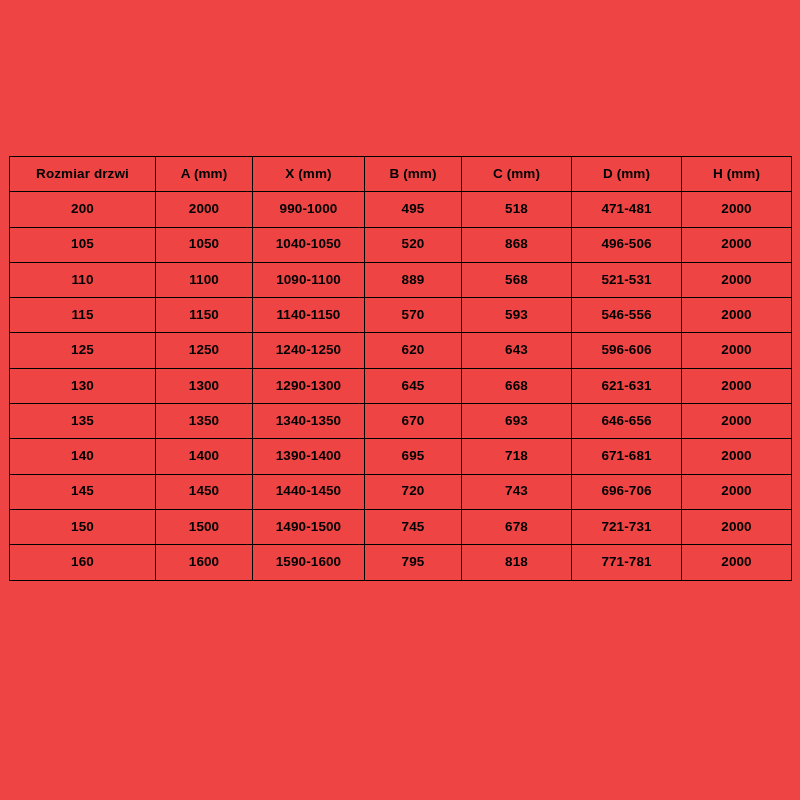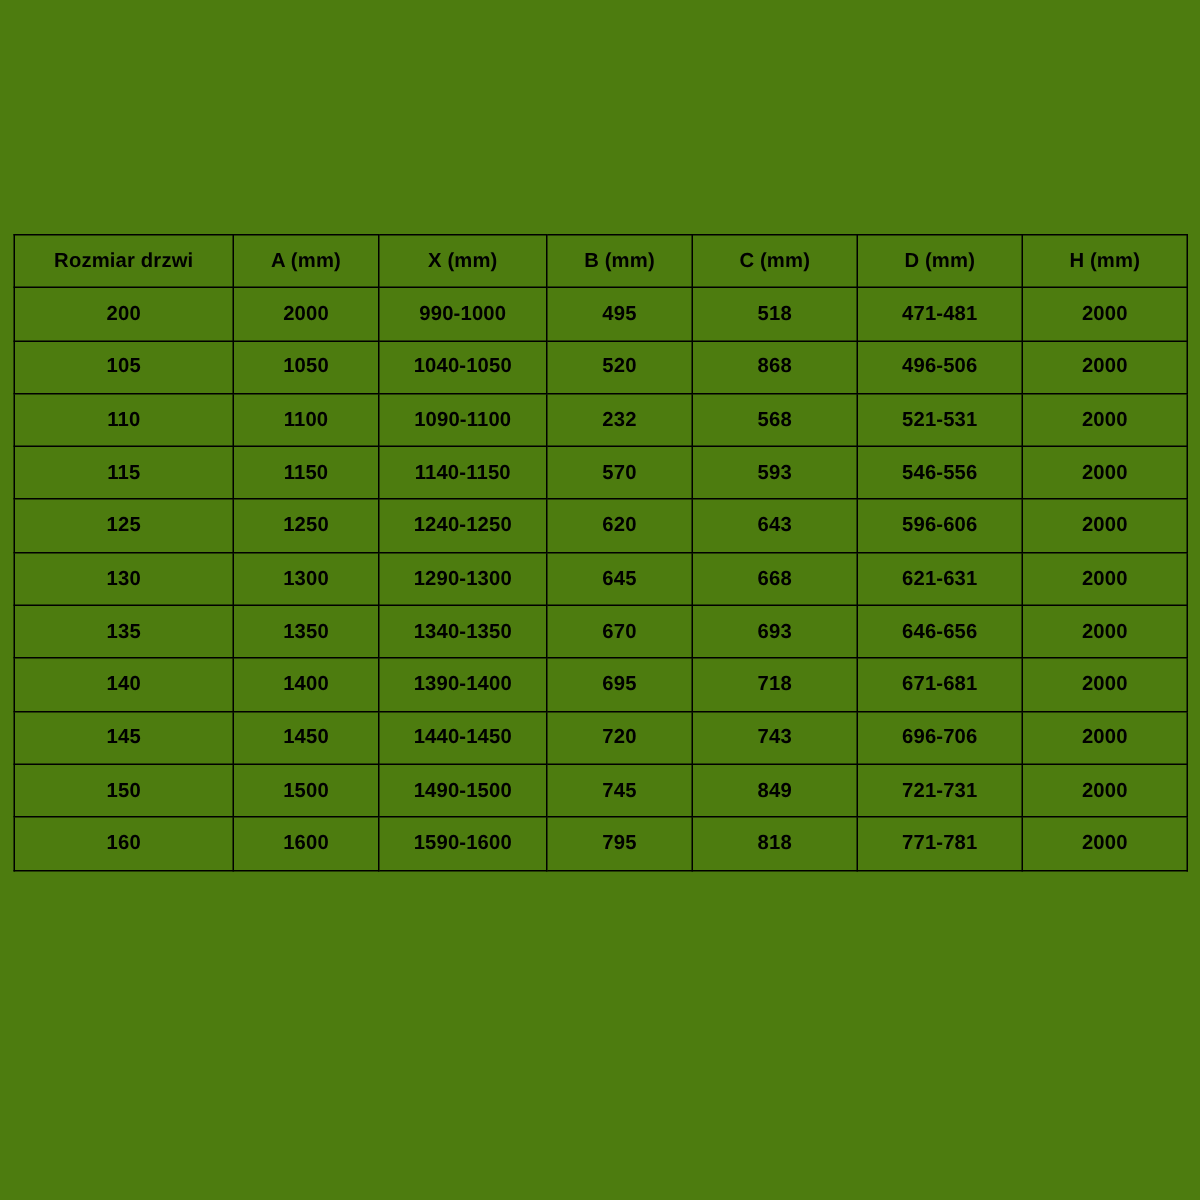--- a/index.html
+++ b/index.html
@@ -7,21 +7,21 @@
     padding: 0;
     width: 800px;
     height: 800px;
     background: #ffffff;
     font-family: "Liberation Sans", sans-serif;
   }
   .page {
     position: relative;
     width: 800px;
     height: 800px;
-    background: #4d7c0f;
+    background: #ef4444;
     box-sizing: border-box;
   }
   .table-wrap {
     position: absolute;
     left: 9px;
     top: 156px;
     width: 782px;
   }
   table.size-table {
     border-collapse: collapse;
@@ -96,21 +96,21 @@
           <td>1040-1050</td>
           <td>520</td>
           <td>868</td>
           <td>496-506</td>
           <td>2000</td>
         </tr>
         <tr>
           <td>110</td>
           <td>1100</td>
           <td>1090-1100</td>
-          <td>232</td>
+          <td>889</td>
           <td>568</td>
           <td>521-531</td>
           <td>2000</td>
         </tr>
         <tr>
           <td>115</td>
           <td>1150</td>
           <td>1140-1150</td>
           <td>570</td>
           <td>593</td>
@@ -160,21 +160,21 @@
           <td>720</td>
           <td>743</td>
           <td>696-706</td>
           <td>2000</td>
         </tr>
         <tr>
           <td>150</td>
           <td>1500</td>
           <td>1490-1500</td>
           <td>745</td>
-          <td>849</td>
+          <td>678</td>
           <td>721-731</td>
           <td>2000</td>
         </tr>
         <tr>
           <td>160</td>
           <td>1600</td>
           <td>1590-1600</td>
           <td>795</td>
           <td>818</td>
           <td>771-781</td>

